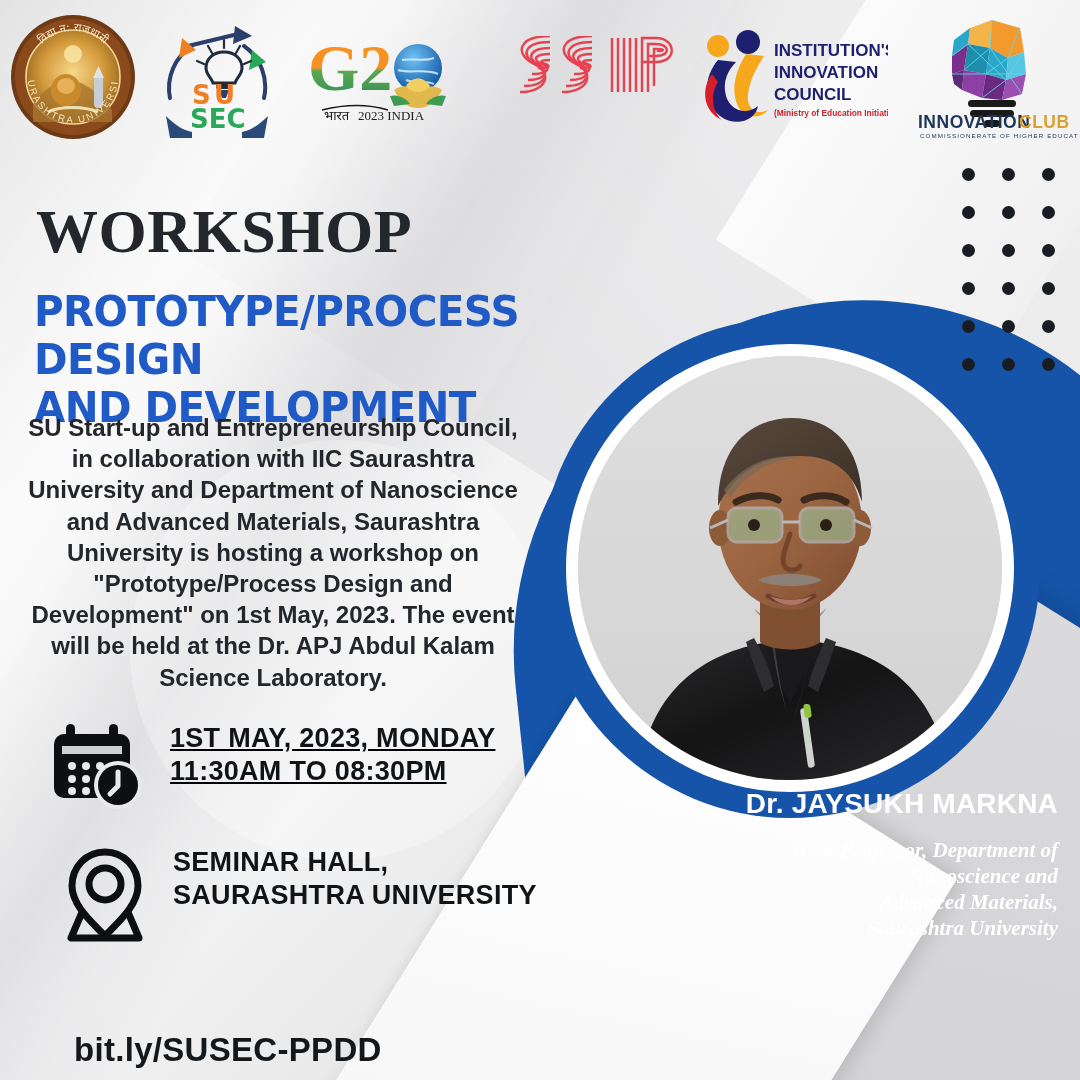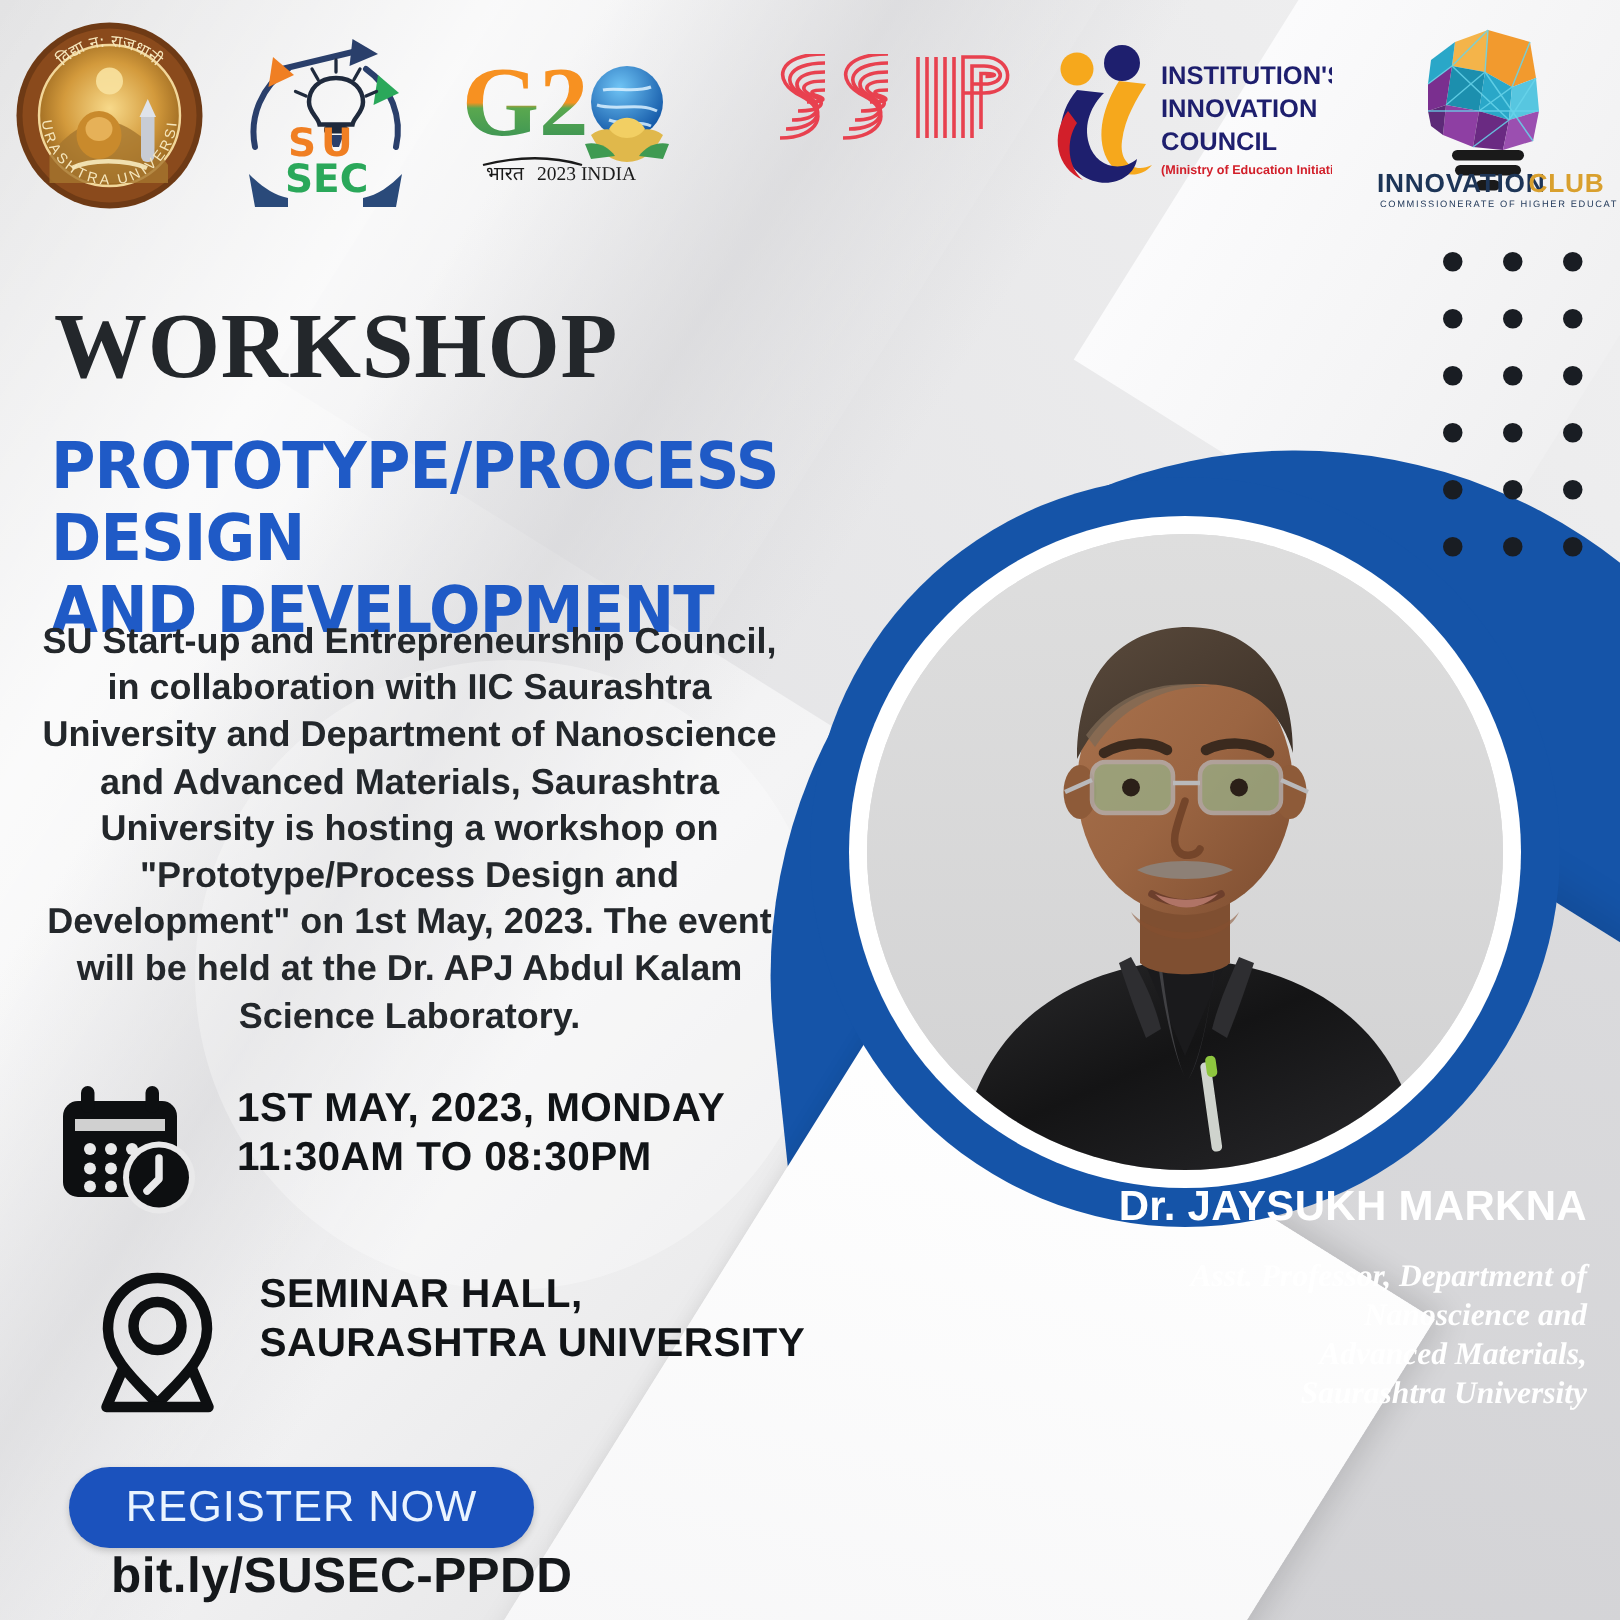--- a/index.html
+++ b/index.html
@@ -113,21 +113,21 @@
     font-size:24px;font-weight:bold;line-height:1.30;
     font-family:"Liberation Sans",sans-serif;
   }
 
   .info-row{position:absolute;display:flex;align-items:flex-start;gap:22px;}
   .info-row .ico{flex:0 0 auto;}
   .info-text{
     color:#111417;font-weight:bold;font-size:27px;line-height:1.22;letter-spacing:.3px;
     font-family:"Liberation Sans",sans-serif;
   }
-  #row-date{left:38px;top:722px;}
+  #row-date{left:50px;top:722px;text-decoration:underline;}
   #row-venue{left:59px;top:846px;}
 
   .register-btn{
     position:absolute;left:46px;top:978px;width:310px;height:54px;border-radius:28px;
     background:#1b52bd;display:flex;align-items:center;justify-content:center;
     color:#eaf4ff;font-size:29px;letter-spacing:.6px;border:none;cursor:pointer;
     font-family:"Liberation Sans",sans-serif;
     box-shadow:0 2px 5px rgba(0,0,0,.18);
   }
   .reg-link{
@@ -464,21 +464,20 @@
         <circle cx="46" cy="38" r="16" fill="none" stroke="#0d0f11" stroke-width="7"></circle>
         <path d="M24 64 L12 92 L80 92 L68 64" fill="none" stroke="#0d0f11" stroke-width="7" stroke-linejoin="round"></path>
       </svg>
     </span>
     <span class="info-text">
       <span style="display:block">SEMINAR HALL,</span>
       <span style="display:block">SAURASHTRA UNIVERSITY</span>
     </span>
   </div>
 
-  <button class="register-btn">REGISTER NOW</button>
   <div class="reg-link">bit.ly/SUSEC-PPDD</div>
 
   <div class="speaker-wrap">
     <div class="sp-name">Dr. JAYSUKH MARKNA</div>
     <div class="sp-role">
       <div>Asst. Professor, Department of</div>
       <div>Nanoscience and</div>
       <div>Advanced Materials,</div>
       <div>Saurashtra University</div>
     </div>

